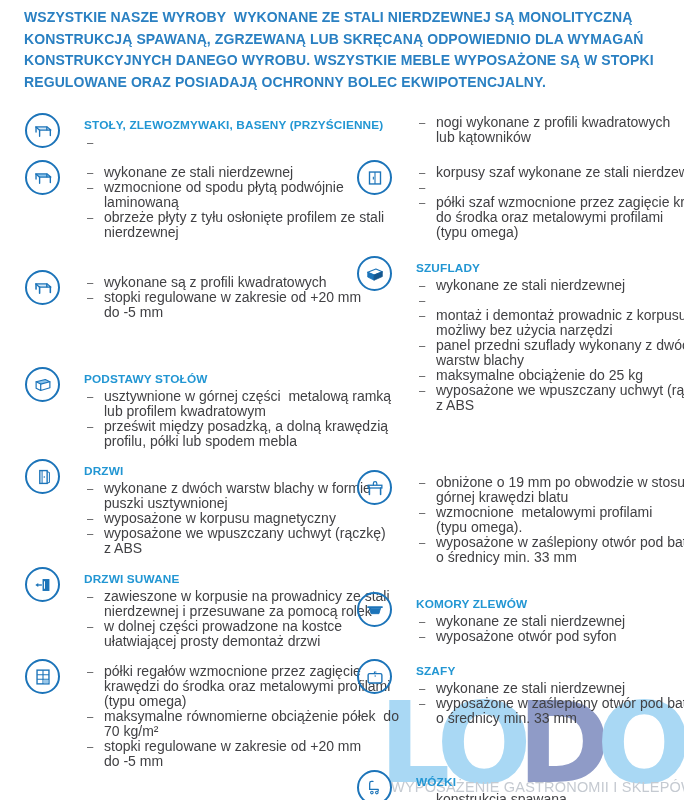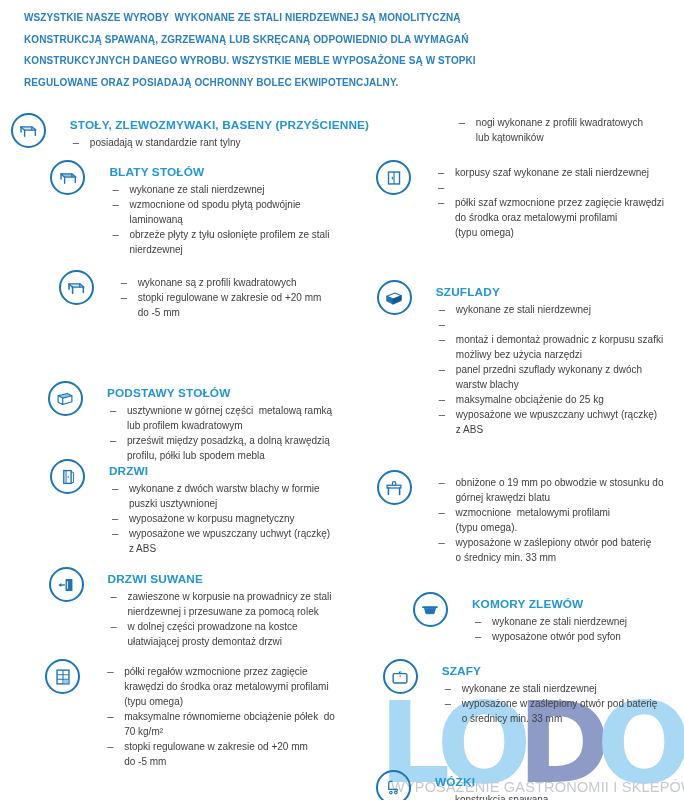--- a/index.html
+++ b/index.html
@@ -3,57 +3,57 @@
 <meta charset="utf-8">
 <style>
   html,body { margin:0; padding:0; }
   body {
     width:684px; height:800px; position:relative; overflow:hidden;
     background:#ffffff;
     font-family:"Liberation Sans", sans-serif;
   }
   .intro {
     position:absolute; left:24px; top:7px; z-index:2;
-    font-size:10px; font-weight:bold; line-height:21.5px;
+    font-size:14px; font-weight:bold; line-height:21.5px;
     color:#2A80C2; white-space:pre; letter-spacing:0.1px;
   }
   
   .watermark {
     position:absolute; left:379px; top:687px; z-index:0;
     display:flex; align-items:flex-start;
   }
   .wm-letter {
     font-family:"DejaVu Sans", sans-serif;
     font-size:112px; font-weight:bold; line-height:112px;
     letter-spacing:-14px; color:#A9D8F4;
   }
   .wm-letter.wm-d { color:#8F9BC7; }
   .wm-tagline {
     position:absolute; left:391px; top:779px; z-index:1;
     font-size:14.5px; letter-spacing:0.2px; color:#C5CAD1; white-space:pre;
   }
   
-  .section { position:absolute; display:flex; z-index:2;justify-content:center; }
+  .section { position:absolute; display:flex; z-index:2; }
   .col-left  { left:25px;  width:330px; }
   .col-right { left:357px; width:326px; }
   .icon-circle {
     flex:none; width:35px; height:35px; box-sizing:border-box;
     border:2.5px solid #1C74B9; border-radius:50%;
     display:flex; align-items:center; justify-content:center;
   }
   .icon-circle svg { width:22px; height:22px; }
   .sec-body { margin-left:24px; padding-top:5px; }
   .no-icon .sec-body { margin-left:59px; padding-top:0; }
   .sec-title {
     font-size:11.8px; font-weight:bold; color:#2296D3;
     line-height:14px; margin:0 0 3px 0; letter-spacing:0.15px; white-space:pre;
   }
   .bullet { display:flex; padding-left:3px; }
   .dash  { flex:none; width:17px; font-size:11.3px; line-height:15px; color:#414144; }
-  .btext { font-size:10px; line-height:15px; color:#414144; white-space:pre; }
+  .btext { font-size:14px; line-height:15px; color:#414144; white-space:pre; }
 </style>
 </head>
 <body>
 
 <div class="watermark">
   <span class="wm-letter">L</span>
   <span class="wm-letter">O</span>
   <span class="wm-letter wm-d">D</span>
   <span class="wm-letter">O</span>
 </div>
@@ -68,34 +68,32 @@
   <div class="icon-circle">
     <svg viewBox="0 0 24 24">
         <polygon points="4,7.5 16.5,7.5 20.5,11 8,11" fill="#D6E9F7" stroke="#1C74B9" stroke-width="1.4" stroke-linejoin="round"></polygon>
         <path d="M8.3 11 V17.8 M20 11 V17 M4.4 7.8 V13.2 M16.2 7.8 V10.6" stroke="#1C74B9" stroke-width="1.5" fill="none" stroke-linecap="round"></path>
       </svg>
   </div>
   <div class="sec-body">
     <div class="sec-title">STOŁY, ZLEWOZMYWAKI, BASENY (PRZYŚCIENNE)</div>
     <div class="bullet">
         <span class="dash">–</span>
-        <span class="btext">posiadają w standardzie rant tylny</span>
       </div>
   </div>
 </div>
 
 <div class="section col-left" style="top:160px">
   <div class="icon-circle">
     <svg viewBox="0 0 24 24">
         <polygon points="4,7.5 16.5,7.5 20.5,11 8,11" fill="#8FC6EC" stroke="#1C74B9" stroke-width="1.4" stroke-linejoin="round"></polygon>
         <path d="M8.3 11 V17.8 M20 11 V17 M4.4 7.8 V13.2 M16.2 7.8 V10.6" stroke="#1C74B9" stroke-width="1.5" fill="none" stroke-linecap="round"></path>
       </svg>
   </div>
   <div class="sec-body">
-    <div class="sec-title">BLATY STOŁÓW</div>
     <div class="bullet">
         <span class="dash">–</span>
         <span class="btext">wykonane ze stali nierdzewnej</span>
       </div>
     <div class="bullet">
         <span class="dash">–</span>
         <span class="btext">wzmocnione od spodu płytą podwójnie
 laminowaną</span>
       </div>
     <div class="bullet">
@@ -119,21 +117,21 @@
         <span class="btext">wykonane są z profili kwadratowych</span>
       </div>
     <div class="bullet">
         <span class="dash">–</span>
         <span class="btext">stopki regulowane w zakresie od +20 mm
 do -5 mm</span>
       </div>
   </div>
 </div>
 
-<div class="section col-left" style="top:381px">
+<div class="section col-left" style="top:367px">
   <div class="icon-circle">
     <svg viewBox="0 0 24 24">
         <polygon points="4.5,8.5 14.5,6 19.5,8.5 9.5,11" fill="#8FC6EC" stroke="#1C74B9" stroke-width="1.3" stroke-linejoin="round"></polygon>
         <path d="M4.5 8.5 V15.5 M19.5 8.5 V15 M9.5 11 V18 M4.5 15.5 L9.5 18 L19.5 15" fill="none" stroke="#1C74B9" stroke-width="1.3" stroke-linejoin="round" stroke-linecap="round"></path>
       </svg>
   </div>
   <div class="sec-body">
     <div class="sec-title">PODSTAWY STOŁÓW</div>
     <div class="bullet">
         <span class="dash">–</span>
@@ -256,21 +254,21 @@
       </div>
     <div class="bullet">
         <span class="dash">–</span>
         <span class="btext">półki szaf wzmocnione przez zagięcie krawędzi
 do środka oraz metalowymi profilami
 (typu omega)</span>
       </div>
   </div>
 </div>
 
-<div class="section col-right" style="top:280px">
+<div class="section col-right" style="top:256px">
   <div class="icon-circle">
     <svg viewBox="0 0 24 24">
         <polygon points="4,10 13,6.5 20,9.5 11,13.2" fill="#ffffff" stroke="#1C74B9" stroke-width="1.2" stroke-linejoin="round"></polygon>
         <polygon points="4,10 11,13.2 11,18.8 4,15.3" fill="#1C74B9" stroke="#1C74B9" stroke-width="0.8" stroke-linejoin="round"></polygon>
         <polygon points="11,13.2 20,9.5 20,14.8 11,18.8" fill="#14578F" stroke="#14578F" stroke-width="0.8" stroke-linejoin="round"></polygon>
       </svg>
   </div>
   <div class="sec-body">
     <div class="sec-title">SZUFLADY</div>
     <div class="bullet">

